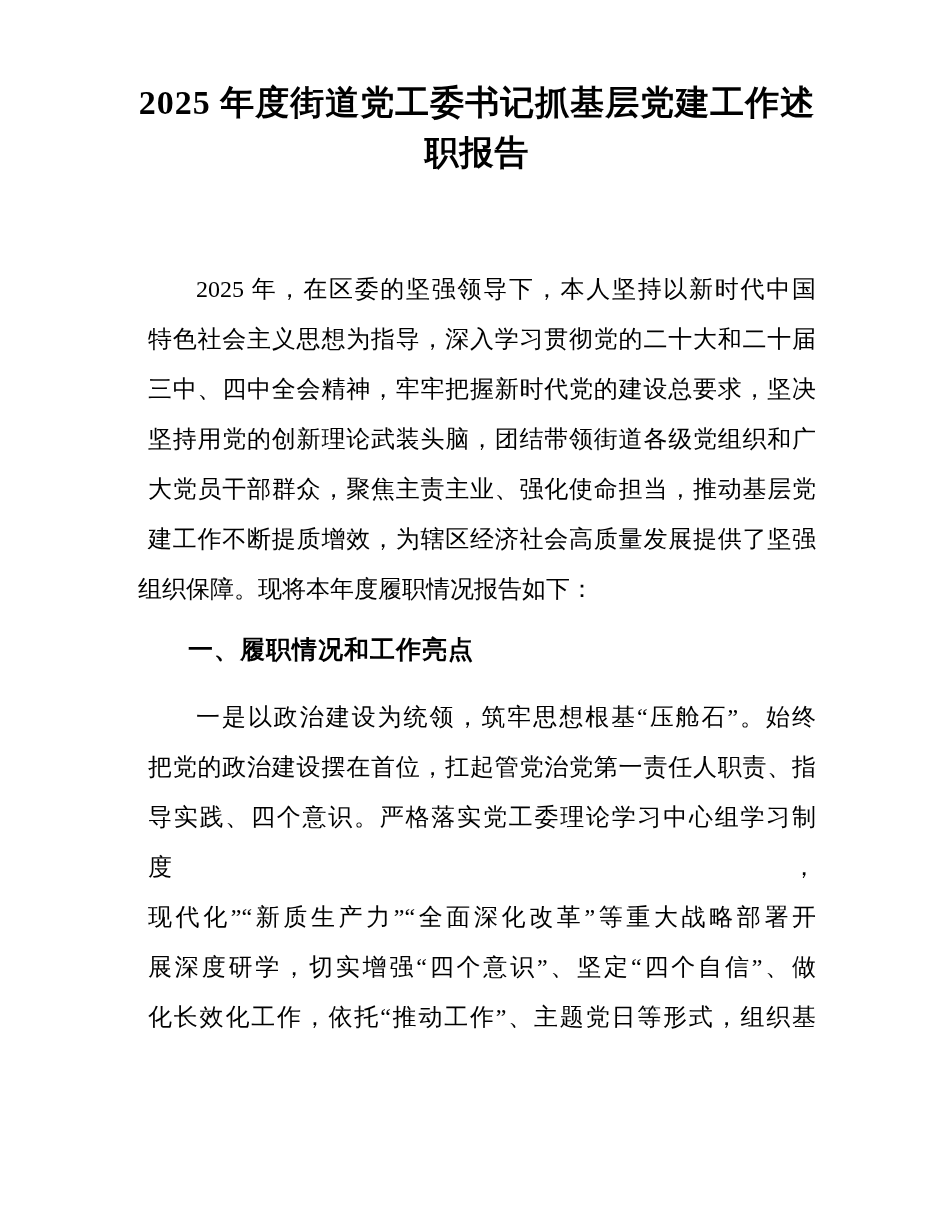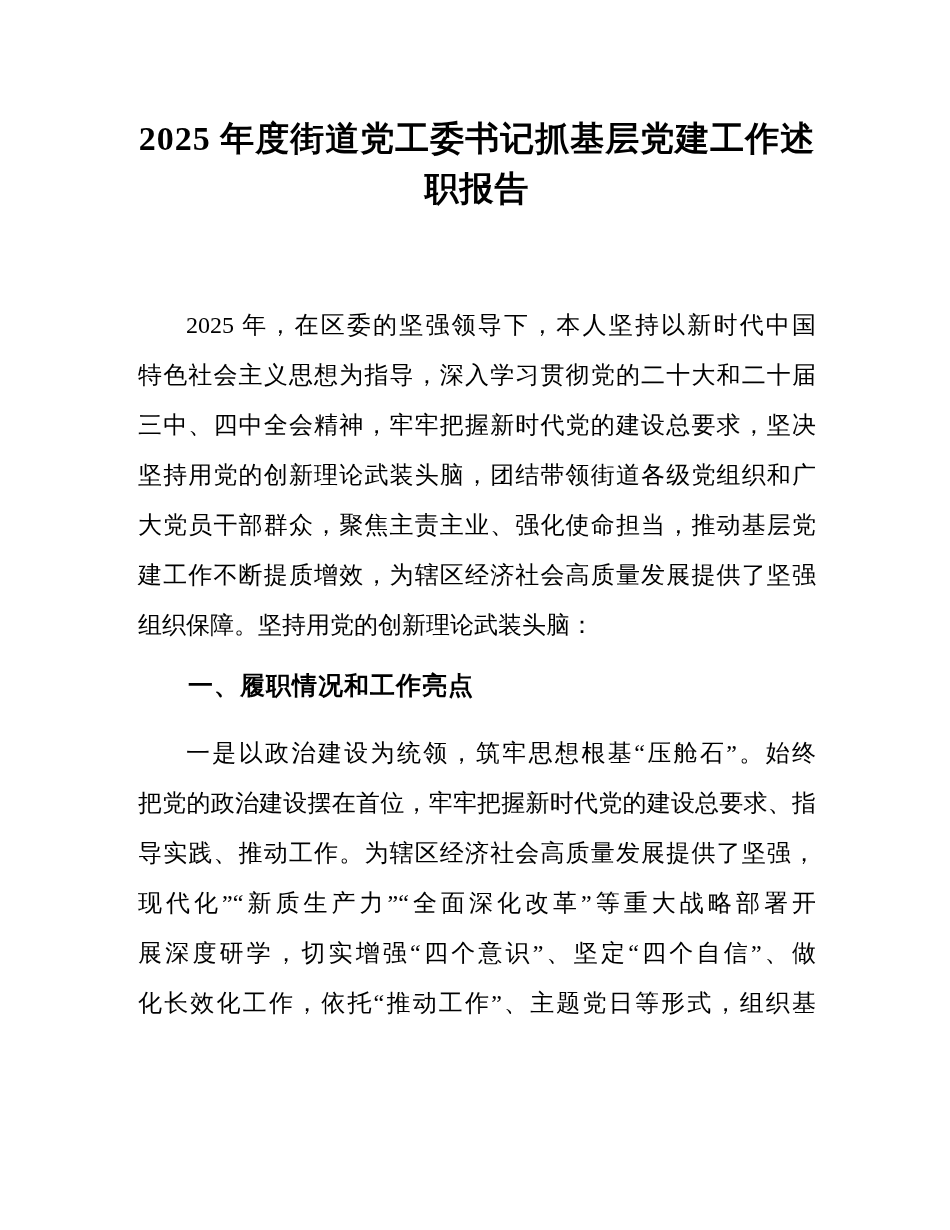--- a/index.html
+++ b/index.html
@@ -14,21 +14,21 @@
       background: #ffffff;
       color: #000000;
       overflow: hidden;
       font-family: "Liberation Serif", "DejaVu Serif", serif;
     }
     .content {
       width: 678px;
       margin-left: 138px;
     }
     .doc-title {
-      padding-top: 114px;
+      padding-top: 78px;
       font-size: 34px;
       line-height: 50px;
       font-weight: bold;
       text-align: center;
       letter-spacing: 1px;
     }
     .para {
       font-size: 24px;
       line-height: 50px;
     }
@@ -38,20 +38,21 @@
     .para-body {
       margin-top: 18px;
     }
     .line {
       white-space: nowrap;
     }
     .line.fill {
       white-space: normal;
       text-align: justify;
       text-align-last: justify;
+      margin-left: 10px;
     }
     .line.indent {
       text-indent: 2em;
     }
     .section-heading {
       margin-top: 10px;
       font-family: Liberation Sans, sans-serif;
       font-weight: 700;
       font-size: 25px;
       line-height: 50px;
@@ -70,28 +71,28 @@
       <div class="title-line">职报告</div>
     </div>
 
     <div class="para para-intro">
       <div class="line fill indent">2025 年，在区委的坚强领导下，本人坚持以新时代中国</div>
       <div class="line fill">特色社会主义思想为指导，深入学习贯彻党的二十大和二十届</div>
       <div class="line fill">三中、四中全会精神，牢牢把握新时代党的建设总要求，坚决</div>
       <div class="line fill">坚持用党的创新理论武装头脑，团结带领街道各级党组织和广</div>
       <div class="line fill">大党员干部群众，聚焦主责主业、强化使命担当，推动基层党</div>
       <div class="line fill">建工作不断提质增效，为辖区经济社会高质量发展提供了坚强</div>
-      <div class="line">组织保障。坚持用党的创新理论武装头脑：</div>
+      <div class="line">组织保障。现将本年度履职情况报告如下：</div>
     </div>
 
     <div class="section-heading">一、履职情况和工作亮点</div>
 
     <div class="para para-body">
       <div class="line fill indent">一是以政治建设为统领，筑牢思想根基“压舱石”。始终</div>
-      <div class="line fill">把党的政治建设摆在首位，牢牢把握新时代党的建设总要求、指</div>
-      <div class="line fill">导实践、推动工作。为辖区经济社会高质量发展提供了坚强，</div>
+      <div class="line fill">把党的政治建设摆在首位，扛起管党治党第一责任人职责、指</div>
+      <div class="line fill">导实践、四个意识。严格落实党工委理论学习中心组学习制度，</div>
       <div class="line fill">现代化”“新质生产力”“全面深化改革”等重大战略部署开</div>
       <div class="line fill">展深度研学，切实增强“四个意识”、坚定“四个自信”、做</div>
       <div class="line fill">化长效化工作，依托“推动工作”、主题党日等形式，组织基</div>
     </div>
 
   </div>
 </div>
 
 </body></html>

